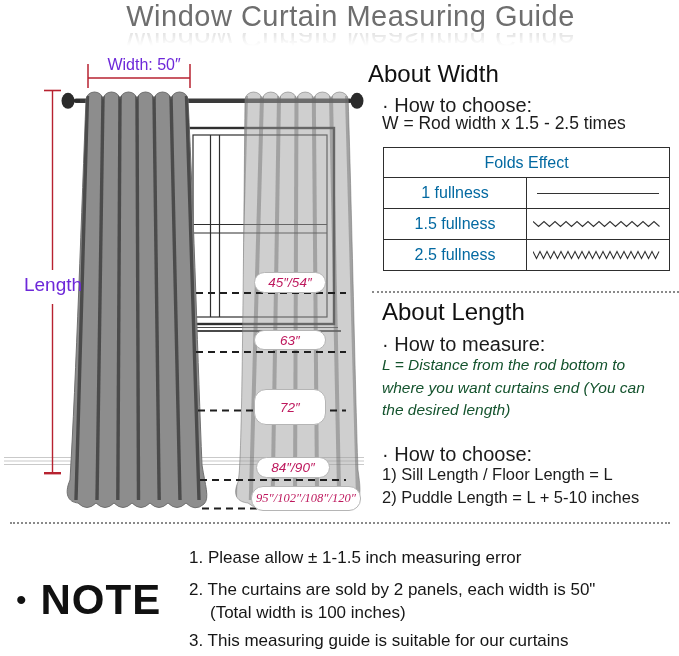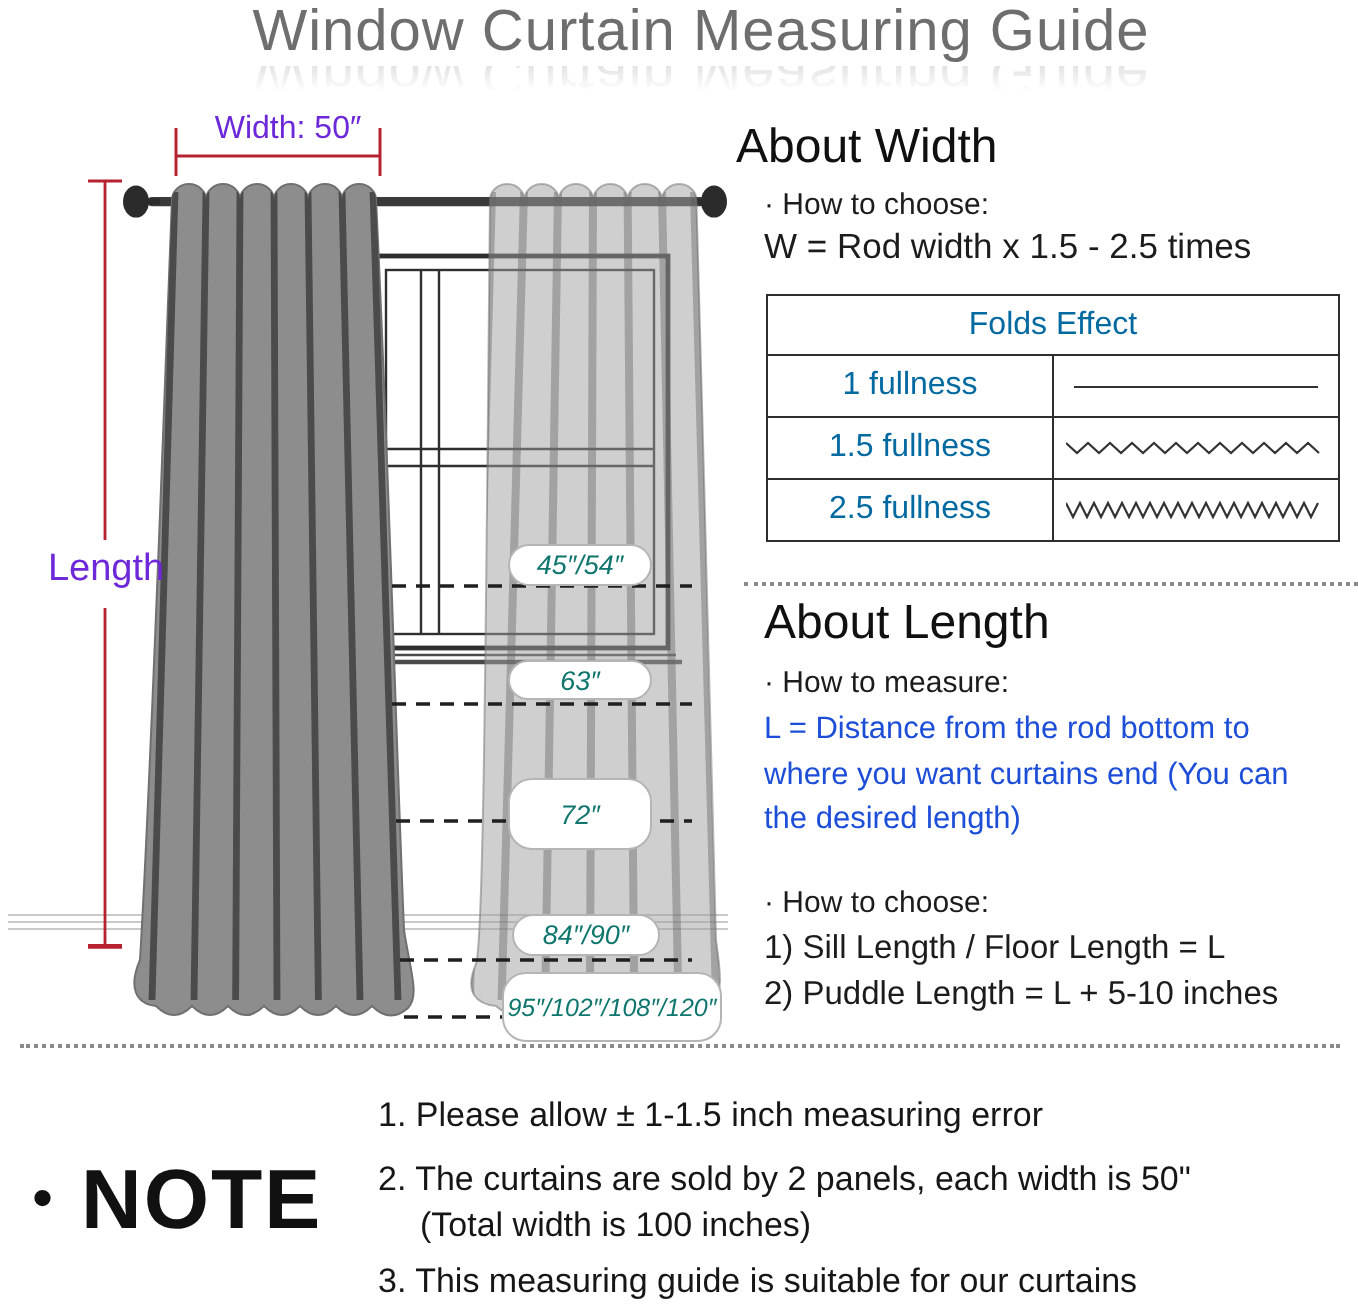--- a/index.html
+++ b/index.html
@@ -14,28 +14,28 @@
     -webkit-mask-image:linear-gradient(to bottom,transparent 35%,rgba(0,0,0,.85) 100%);
             mask-image:linear-gradient(to bottom,transparent 35%,rgba(0,0,0,.85) 100%);}
 
   .abs{position:absolute;}
   .red{color:#6d28d9;}
 
   .width-label{left:92px;top:56px;width:104px;text-align:center;font-size:16px;font-weight:500;}
   .length-label{left:21px;top:274px;width:64px;text-align:center;font-size:19px;font-weight:400;}
 
   .pill{position:absolute;background:#fff;border:1px solid #b5b5b5;border-radius:12px;
-    color:#0f766e;font-style:italic;font-size:13.5px;display:flex;align-items:center;justify-content:center;
+    color:#be185d;font-style:italic;font-size:13.5px;display:flex;align-items:center;justify-content:center;
     box-sizing:border-box;}
 
   
   .h1{font-size:24px;color:#101010;font-weight:400;}
-  .small{font-size:15px;color:#1c1c1c;}
+  .small{font-size:20px;color:#1c1c1c;}
   .formula{font-size:17.5px;color:#1c1c1c;}
-  .mline{font-size:15.5px;color:#1d4ed8;line-height:22.5px;}
+  .mline{font-size:15.5px;color:#14532d;line-height:22.5px;font-style:italic;}
   .choice{font-size:16.5px;color:#1c1c1c;}
 
   table.folds{border-collapse:collapse;width:287px;table-layout:fixed;}
   table.folds th,table.folds td{border:1.5px solid #2e2e2e;text-align:center;
     font-size:16px;font-weight:400;color:#0369a1;padding:0;}
   table.folds th{height:29px;}
   table.folds td{height:30px;}
   td.lab{width:130px;}
   .line-straight{width:122px;height:0;border-top:1.4px solid #333;margin:0 auto;}
   .fx svg{display:block;margin:0 auto;}
@@ -156,21 +156,21 @@
     </g>
   </svg>
 
   <div class="abs red width-label">Width:  50″</div>
   <div class="abs red length-label">Length</div>
 
   <div class="pill" style="left:254px;top:272px;width:72px;height:21px;">45″/54″</div>
   <div class="pill" style="left:254px;top:330px;width:72px;height:20px;">63″</div>
   <div class="pill" style="left:254px;top:389px;width:72px;height:36px;">72″</div>
   <div class="pill" style="left:256px;top:457px;width:74px;height:21px;">84″/90″</div>
-  <div class="pill" style="left:251px;top:486px;width:110px;height:35px;font-size:12.5px;">95″/102″/108″/120″</div>
+  <div class="pill" style="left:251px;top:486px;width:110px;height:25px;font-size:12.5px;font-family:Liberation Serif, serif;">95″/102″/108″/120″</div>
 
   <div class="abs h1" style="left:368px;top:60px;">About Width</div>
   <div class="abs small" style="left:382px;top:94px;">· How to choose:</div>
   <div class="abs formula" style="left:382px;top:113px;">W = Rod width x 1.5 - 2.5 times</div>
 
   <table class="folds abs" style="left:383px;top:147px;">
     <tbody>
         <tr>
       <th colspan="2">Folds Effect</th>
     </tr>

